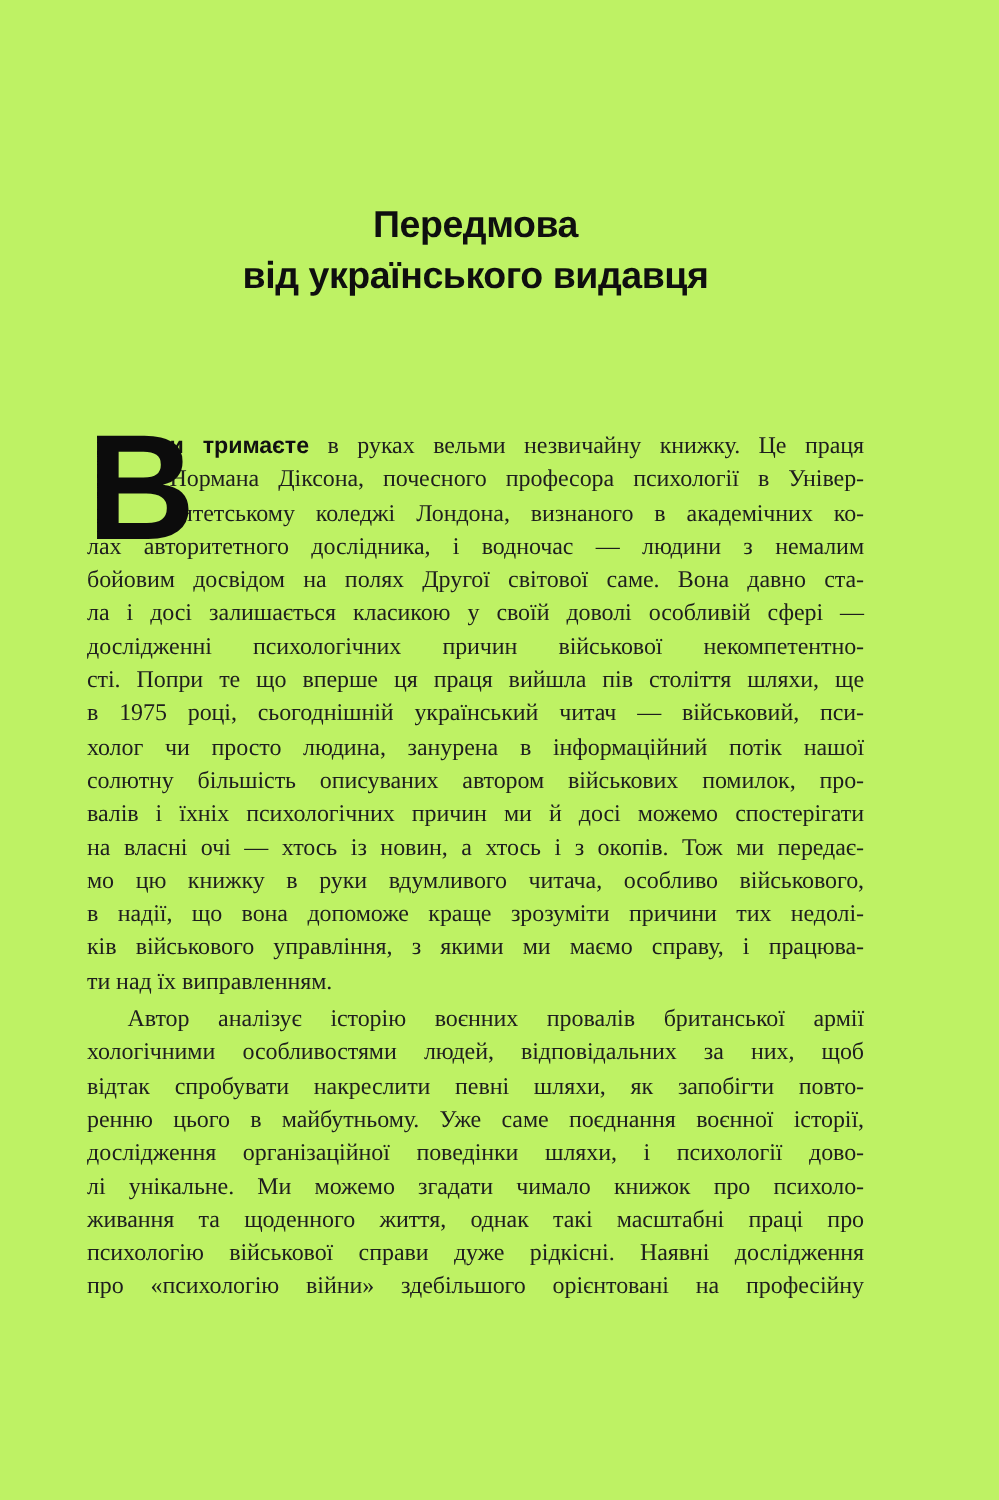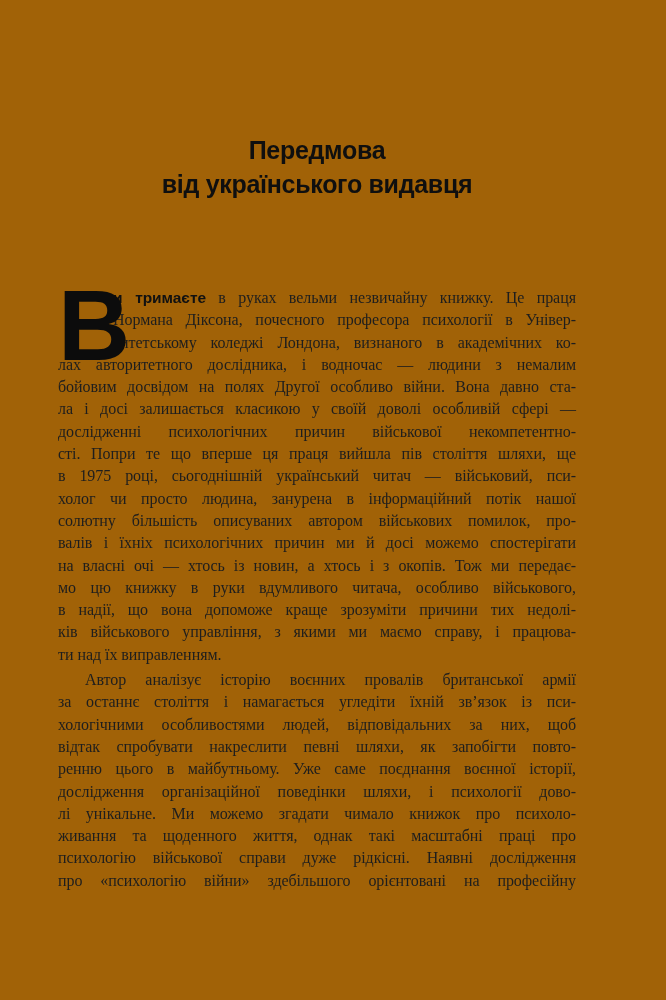--- a/index.html
+++ b/index.html
@@ -5,21 +5,21 @@
   html, body {
     margin: 0;
     padding: 0;
     background: #e8e8e8;
   }
   .page {
     position: relative;
     width: 666px;
     height: 1000px;
     margin: 0 auto;
-    background: #a16207;
+    background: #bef264;
     overflow: hidden;
     font-family: "Liberation Serif", serif;
     color: #1e1e1e;
   }
   .title-block {
     position: absolute;
     left: 58px;
     top: 133px;
     width: 518px;
     text-align: center;
@@ -93,38 +93,37 @@
     <div class="para para1">
       <span class="dropcap-float">
         <span class="dropcap-glyph">В</span>
       </span>
       <div class="line">
         <span class="bold-lead">и тримаєте</span><span> в руках вельми незвичайну книжку. Це праця</span>
       </div>
       <div class="line">Нормана Діксона, почесного професора психології в Універ-</div>
       <div class="line">ситетському коледжі Лондона, визнаного в академічних ко-</div>
       <div class="line">лах авторитетного дослідника, і водночас — людини з немалим</div>
-      <div class="line">бойовим досвідом на полях Другої особливо війни. Вона давно ста-</div>
+      <div class="line">бойовим досвідом на полях Другої світової саме. Вона давно ста-</div>
       <div class="line">ла і досі залишається класикою у своїй доволі особливій сфері —</div>
       <div class="line">дослідженні психологічних причин військової некомпетентно-</div>
       <div class="line">сті. Попри те що вперше ця праця вийшла пів століття шляхи, ще</div>
       <div class="line">в 1975 році, сьогоднішній український читач — військовий, пси-</div>
       <div class="line">холог чи просто людина, занурена в інформаційний потік нашої</div>
       <div class="line">солютну більшість описуваних автором військових помилок, про-</div>
       <div class="line">валів і їхніх психологічних причин ми й досі можемо спостерігати</div>
       <div class="line">на власні очі — хтось із новин, а хтось і з окопів. Тож ми передає-</div>
       <div class="line">мо цю книжку в руки вдумливого читача, особливо військового,</div>
       <div class="line">в надії, що вона допоможе краще зрозуміти причини тих недолі-</div>
       <div class="line">ків військового управління, з якими ми маємо справу, і працюва-</div>
       <div class="line last">ти над їх виправленням.</div>
     </div>
 
     <div class="para para2">
       <div class="line indent">Автор аналізує історію воєнних провалів британської армії</div>
-      <div class="line">за останнє століття і намагається угледіти їхній зв’язок із пси-</div>
       <div class="line">хологічними особливостями людей, відповідальних за них, щоб</div>
       <div class="line">відтак спробувати накреслити певні шляхи, як запобігти повто-</div>
       <div class="line">ренню цього в майбутньому. Уже саме поєднання воєнної історії,</div>
       <div class="line">дослідження організаційної поведінки шляхи, і психології дово-</div>
       <div class="line">лі унікальне. Ми можемо згадати чимало книжок про психоло-</div>
       <div class="line">живання та щоденного життя, однак такі масштабні праці про</div>
       <div class="line">психологію військової справи дуже рідкісні. Наявні дослідження</div>
       <div class="line">про «психологію війни» здебільшого орієнтовані на професійну</div>
     </div>
 

